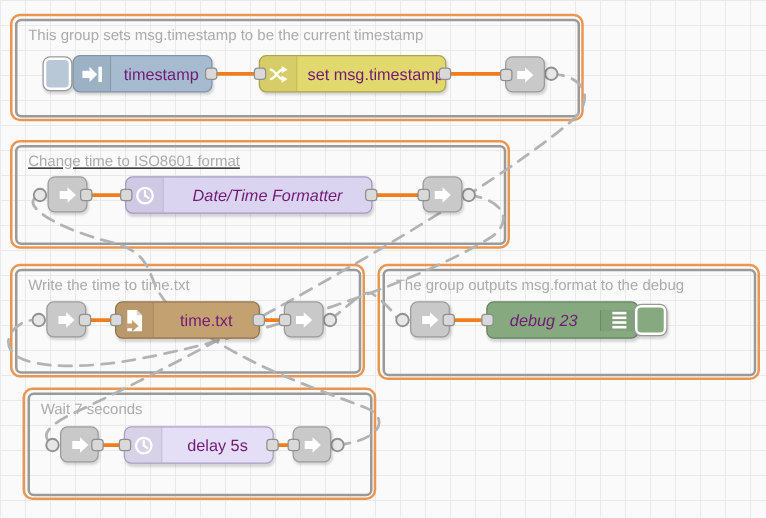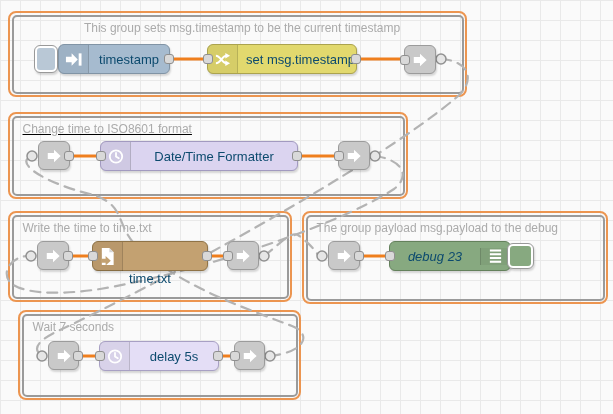--- a/index.html
+++ b/index.html
@@ -30,39 +30,39 @@
   #wires{position:absolute; left:0; top:0; z-index:2; pointer-events:none;}
   #wires *{pointer-events:auto;}
   .wire{stroke:#EF7F1E; stroke-width:3; fill:none; stroke-linecap:round;}
   .vwire{stroke:#b3b3b3; stroke-width:2.2; fill:none; stroke-linecap:round;
          stroke-dasharray:10 7;}
   .lport{fill:#e6e6e6; stroke:#919191; stroke-width:1.5;}
   
   .node{
     position:absolute; z-index:3; height:30px; box-sizing:border-box;
     border-radius:6px; border:1.5px solid; display:flex; align-items:stretch;
-    font-size:13px; color:#0c4a6e; box-shadow:1px 2px 2px rgba(0,0,0,0.15);
+    font-size:13px; color:#701a75; box-shadow:1px 2px 2px rgba(0,0,0,0.15);
   }
   .icon-region{
     width:29px; flex:0 0 29px; display:flex; align-items:center; justify-content:center;
     background:rgba(0,0,0,0.05); border-right:1px solid rgba(0,0,0,0.14);
     border-radius:4px 0 0 4px;
   }
   .icon-region.right{
     border-right:none; border-left:1px solid rgba(0,0,0,0.14);
     border-radius:0 4px 4px 0;
   }
   .node-label{
     flex:1; display:flex; align-items:center; justify-content:center;
     padding:0 8px; white-space:nowrap;
   }
   .node.inject {background:#A6BBCF; border-color:#8194a5;}
   .node.change {background:#E2D96E; border-color:#aba34e;}
-  .node.datetime{background:#DBD4F0; border-color:#a29ac0;}
-  .node.file   {background:#C3A171; border-color:#8f7347;flex-direction:column;}
+  .node.datetime{background:#DBD4F0; border-color:#a29ac0;font-style:italic;}
+  .node.file   {background:#C3A171; border-color:#8f7347;}
   .node.debug  {background:#87A980; border-color:#64815c; font-style:italic;}
   .node.delay  {background:#E4DEF6; border-color:#a8a0c4;}
   .link-node{
     position:absolute; z-index:3; width:32px; height:29px; box-sizing:border-box;
     background:#c9c9c9; border:1.5px solid #9b9b9b; border-radius:6px;
     display:flex; align-items:center; justify-content:center;
     box-shadow:1px 2px 2px rgba(0,0,0,0.15);
   }
   .port{
     position:absolute; z-index:4; width:10px; height:10px; box-sizing:border-box;
@@ -79,38 +79,38 @@
   .node-button .fill{width:100%; height:100%; border-radius:3px;}
   .node-button.inject-btn .fill{background:#b9c8d6;}
   .node-button.debug-btn .fill{background:#87A980;}
   .icon-svg{display:block;}
 </style>
 </head>
 <body>
 
 <div id="canvas">
 
-  <div class="group" style="left:8px;top:11px;width:459px;height:86px;text-align:center;">
+  <div class="group" style="left:8px;top:11px;width:459px;height:86px;">
     <div class="group-inner">
       <div class="group-title">This group sets msg.timestamp to be the current timestamp</div>
     </div>
   </div>
   <div class="group" style="left:8px;top:112px;width:400px;height:87px;text-decoration:underline;">
     <div class="group-inner">
       <div class="group-title">Change time to ISO8601 format</div>
     </div>
   </div>
   <div class="group" style="left:8px;top:211px;width:284px;height:91px;">
     <div class="group-inner">
       <div class="group-title">Write the time to time.txt</div>
     </div>
   </div>
   <div class="group" style="left:302px;top:211px;width:306px;height:93px;">
     <div class="group-inner">
-      <div class="group-title">The group payload msg.payload to the debug</div>
+      <div class="group-title">The group outputs msg.format to the debug</div>
     </div>
   </div>
   <div class="group" style="left:18px;top:310px;width:283px;height:90px;">
     <div class="group-inner">
       <div class="group-title">Wait 7 seconds</div>
     </div>
   </div>
 
   <svg id="wires" width="613" height="414">
 

